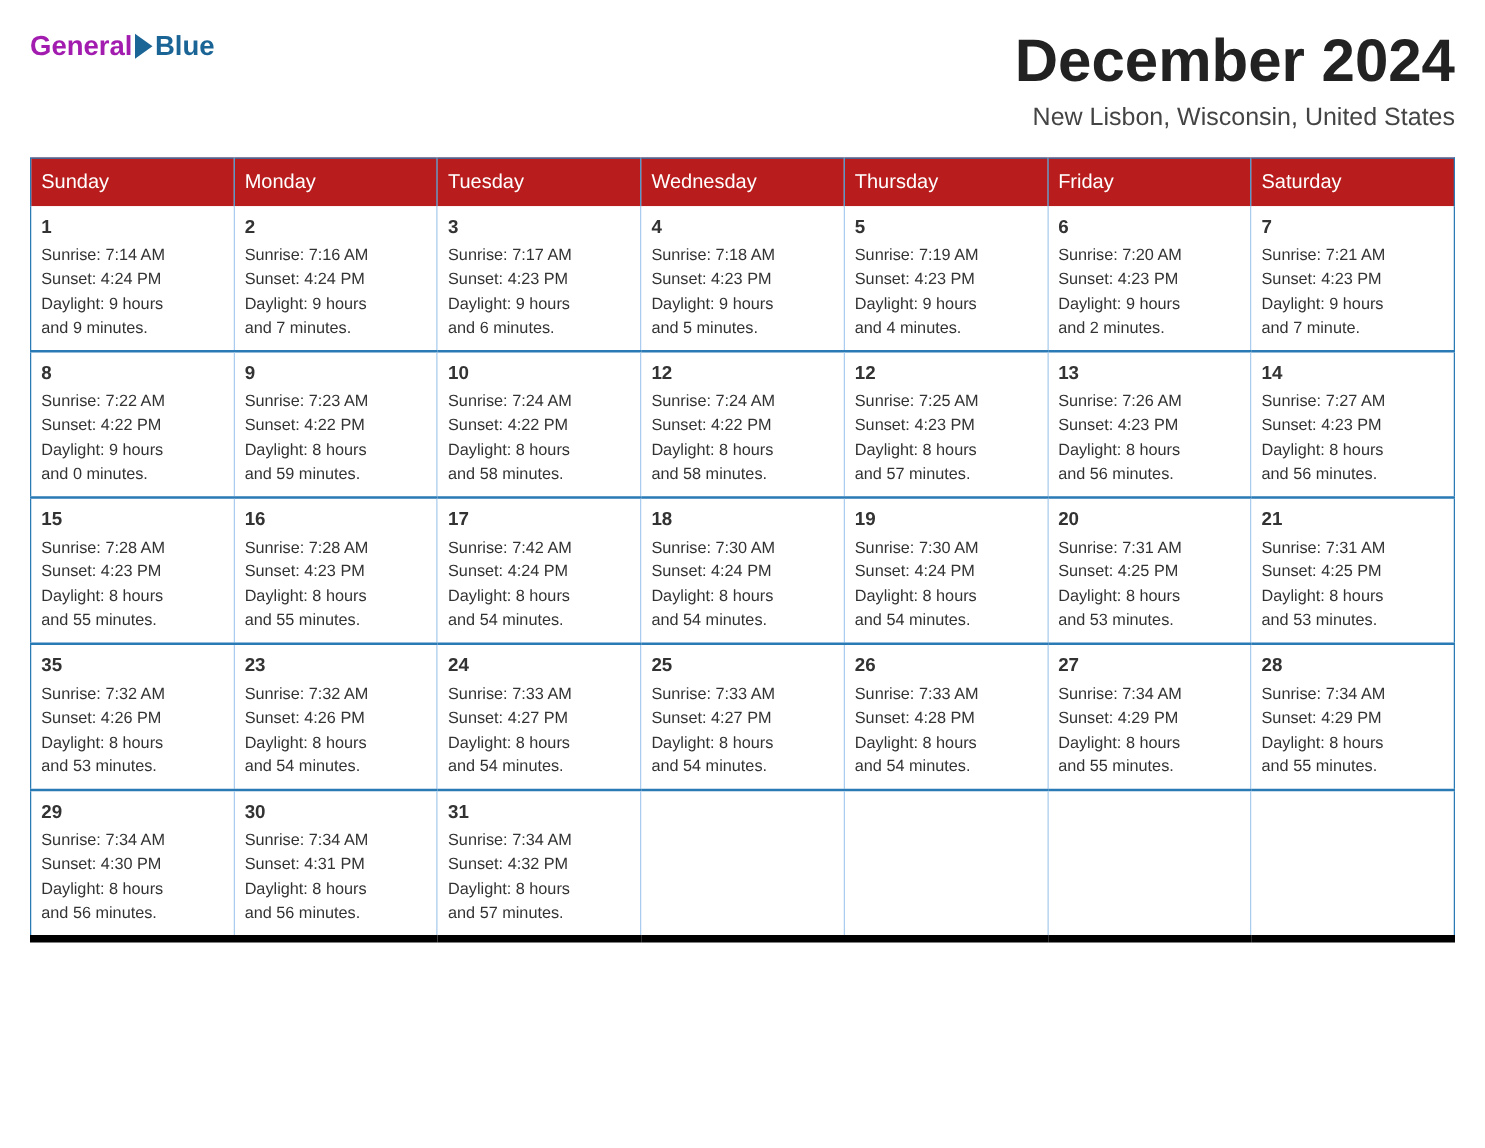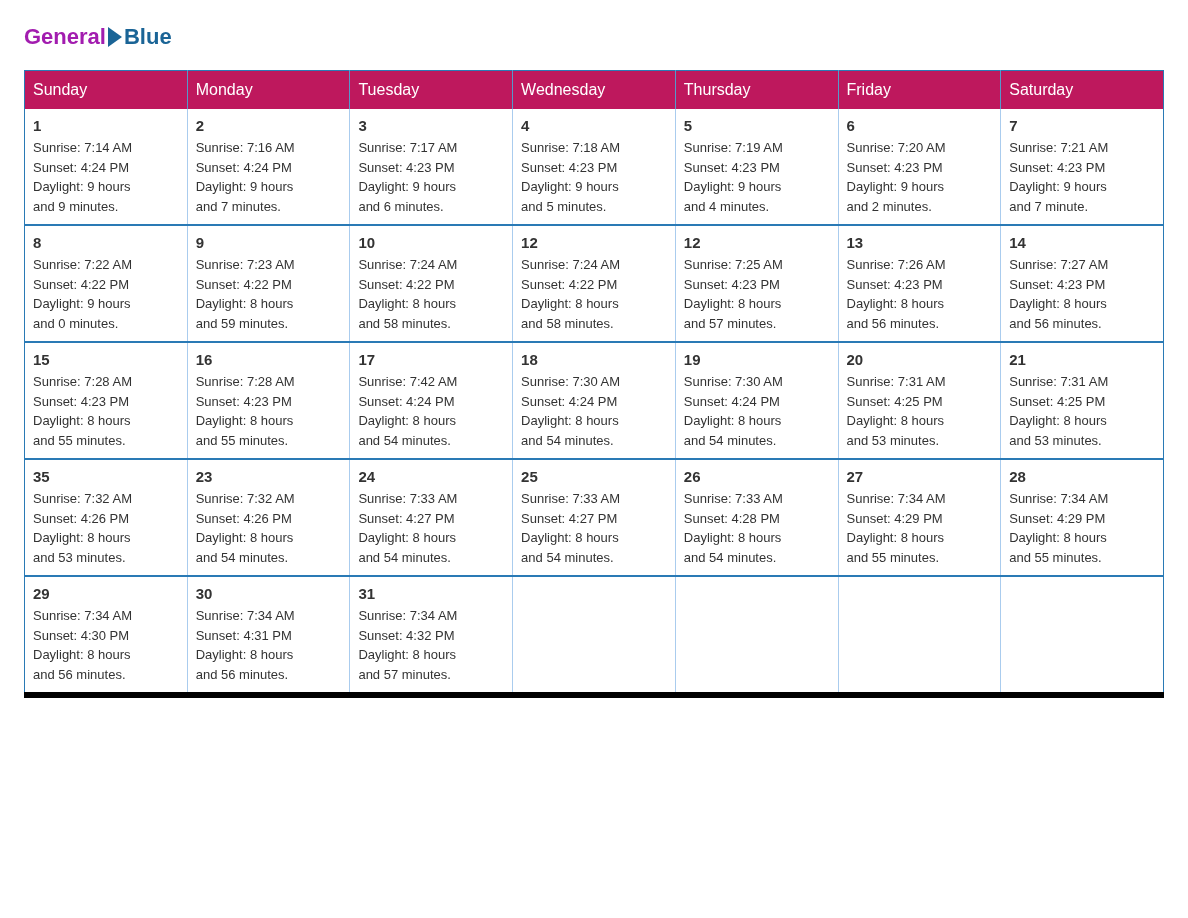--- a/index.html
+++ b/index.html
@@ -57,21 +57,21 @@
       font-size: 20px;
       color: #444;
       margin-top: 6px;
     }
     .calendar-table {
       width: 100%;
       border-collapse: collapse;
       border: 1px solid #2a7ab5;
     }
     .calendar-table th {
-      background-color: #be185d;
+      background-color: #b91c1c;
       color: #fff;
       padding: 10px 8px;
       text-align: left;
       font-size: 16px;
       font-weight: normal;
       border-right: 1px solid #5599cc;
     }
     .calendar-table th:last-child {
       border-right: none;
     }
@@ -109,20 +109,24 @@
 </head>
 <body>
 
 <div class="header">
   <div class="logo">
     <div class="logo-text">
       <span class="logo-general">General</span>
       <div class="logo-arrow"></div>
       <span class="logo-blue">Blue</span>
     </div>
+  </div>
+  <div class="title-section">
+    <div class="calendar-title">December 2024</div>
+    <div class="calendar-subtitle">New Lisbon, Wisconsin, United States</div>
   </div>
 </div>
 
 <table class="calendar-table">
   <thead>
     <tr>
     <th>Sunday</th>
         <th>Monday</th>
         <th>Tuesday</th>
         <th>Wednesday</th>

